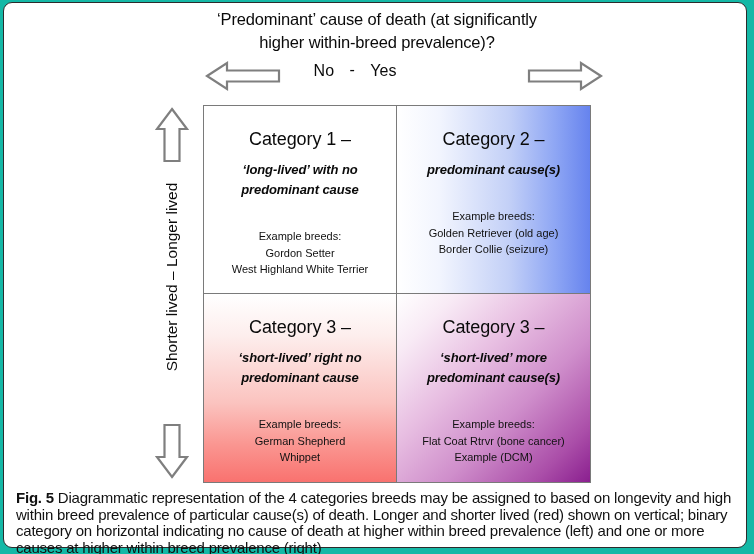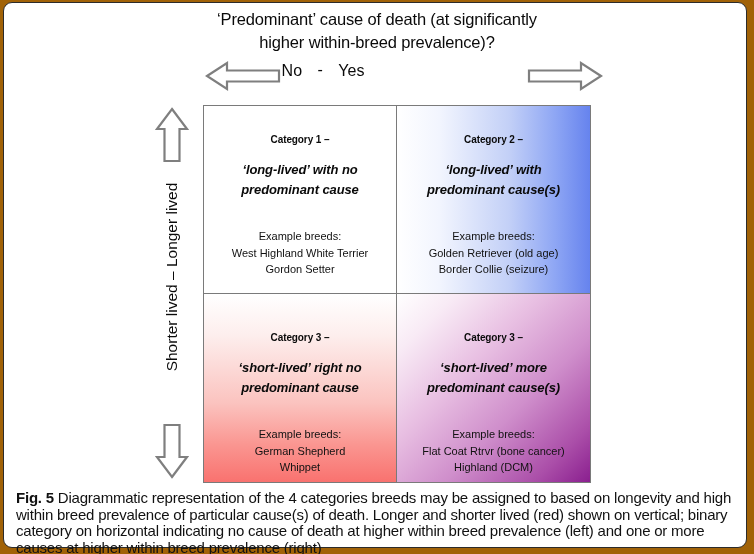--- a/index.html
+++ b/index.html
@@ -9,21 +9,21 @@
   }
   body {
     font-family: "Liberation Sans", sans-serif;
     -webkit-font-smoothing: antialiased;
   }
   #figure-root {
     position: relative;
     width: 754px;
     height: 554px;
     box-sizing: border-box;
-    background: #a16207;
+    background: #14b8a6;
     overflow: hidden;
   }
   .outer-frame {
     position: absolute;
     left: 3px;
     top: 2px;
     width: 744px;
     height: 546px;
     box-sizing: border-box;
     border: 1.4px solid #2b2b2b;
@@ -59,20 +59,21 @@
     height: 34px;
   }
   .noyes-label {
     position: absolute;
     left: 0;
     top: 4px;
     width: 646px;
     text-align: center;
     font-size: 16px;
     color: #0a0a0a;
+    padding-left: 32px;
   }
   .noyes-label .sep {
     display: inline-block;
     padding: 0 11px;
     position: relative;
     top: -1px;
   }
   .noyes-label .nolab { display:inline-block; }
   .noyes-label .yeslab { display:inline-block; }
 
@@ -141,22 +142,22 @@
   .cell.c1 { border-right: 1.3px solid #7a7a7a; border-bottom: 1.3px solid #7a7a7a; }
   .cell.c2 { border-bottom: 1.3px solid #7a7a7a; }
   .cell.c3 { border-right: 1.3px solid #7a7a7a; }
 
   .cell.c1 { background: #ffffff; }
   .cell.c2 { background: linear-gradient(to right, #ffffff 0%, #f2f5fe 22%, #c3d0f7 58%, #8ea6f4 82%, #6683ee 100%); }
   .cell.c3 { background: linear-gradient(to bottom, #ffffff 0%, #fdeeed 22%, #fbc3bf 58%, #fa9691 80%, #f9726f 100%); }
   .cell.c4 { background: linear-gradient(135deg, #ffffff 0%, #f8eaf5 16%, #e8bfe2 38%, #cf8ecb 62%, #ab4fa9 85%, #8a1f8f 100%); }
 
   .cat-title {
-    font-size: 10px;
-    font-weight: bold;
+    font-size: 18px;
+    font-weight: normal;
     color: #0a0a0a;
     line-height: 19px;
     margin: 0 0 11px 0;
     letter-spacing: -0.1px;
   }
   .cat-sub {
     font-size: 13px;
     font-weight: bold;
     font-style: italic;
     color: #0a0a0a;
@@ -168,21 +169,21 @@
   .cat-examples {
     margin-top: 28px;
     font-size: 11px;
     line-height: 16.5px;
     color: #111111;
   }
   .cat-examples .line { display: block; }
 
   
   .cell.c1 .cat-title, .cell.c2 .cat-title { margin-top: 10px; }
-  .cell.c3 .cat-title, .cell.c4 .cat-title { margin-top: 20px; }
+  .cell.c3 .cat-title, .cell.c4 .cat-title { margin-top: 10px; }
 
   
   .caption {
     position: absolute;
     left: 16px;
     top: 490px;
     width: 718px;
     font-size: 15px;
     line-height: 16.5px;
     color: #111111;
@@ -247,29 +248,28 @@
   <div class="grid">
 
     <div class="cell c1">
       <div class="cat-title">Category 1 –</div>
       <div class="cat-sub">
         <span class="line">‘long-lived’ with no</span>
         <span class="line">predominant cause</span>
       </div>
       <div class="cat-examples">
         <span class="line">Example breeds:</span>
+        <span class="line">Gordon Setter</span>
         <span class="line">West Highland White Terrier</span>
-        <span class="line">Gordon Setter</span>
       </div>
     </div>
 
     <div class="cell c2">
       <div class="cat-title">Category 2 –</div>
       <div class="cat-sub">
-        <span class="line">‘long-lived’ with</span>
         <span class="line">predominant cause(s)</span>
       </div>
       <div class="cat-examples">
         <span class="line">Example breeds:</span>
         <span class="line">Golden Retriever (old age)</span>
         <span class="line">Border Collie (seizure)</span>
       </div>
     </div>
 
     <div class="cell c3">
@@ -287,21 +287,21 @@
 
     <div class="cell c4">
       <div class="cat-title">Category 3 –</div>
       <div class="cat-sub">
         <span class="line">‘short-lived’ more</span>
         <span class="line">predominant cause(s)</span>
       </div>
       <div class="cat-examples">
         <span class="line">Example breeds:</span>
         <span class="line">Flat Coat Rtrvr (bone cancer)</span>
-        <span class="line">Highland (DCM)</span>
+        <span class="line">Example (DCM)</span>
       </div>
     </div>
 
   </div>
 
   <div class="caption">
     <b>Fig. 5</b><span> Diagrammatic representation of the 4 categories breeds may be assigned to based on longevity and high within breed prevalence of particular cause(s) of death. Longer and shorter lived (red) shown on vertical; binary category on horizontal indicating no cause of death at higher within breed prevalence (left) and one or more causes at higher within breed prevalence (right)</span>
   </div>
 </div>
 

